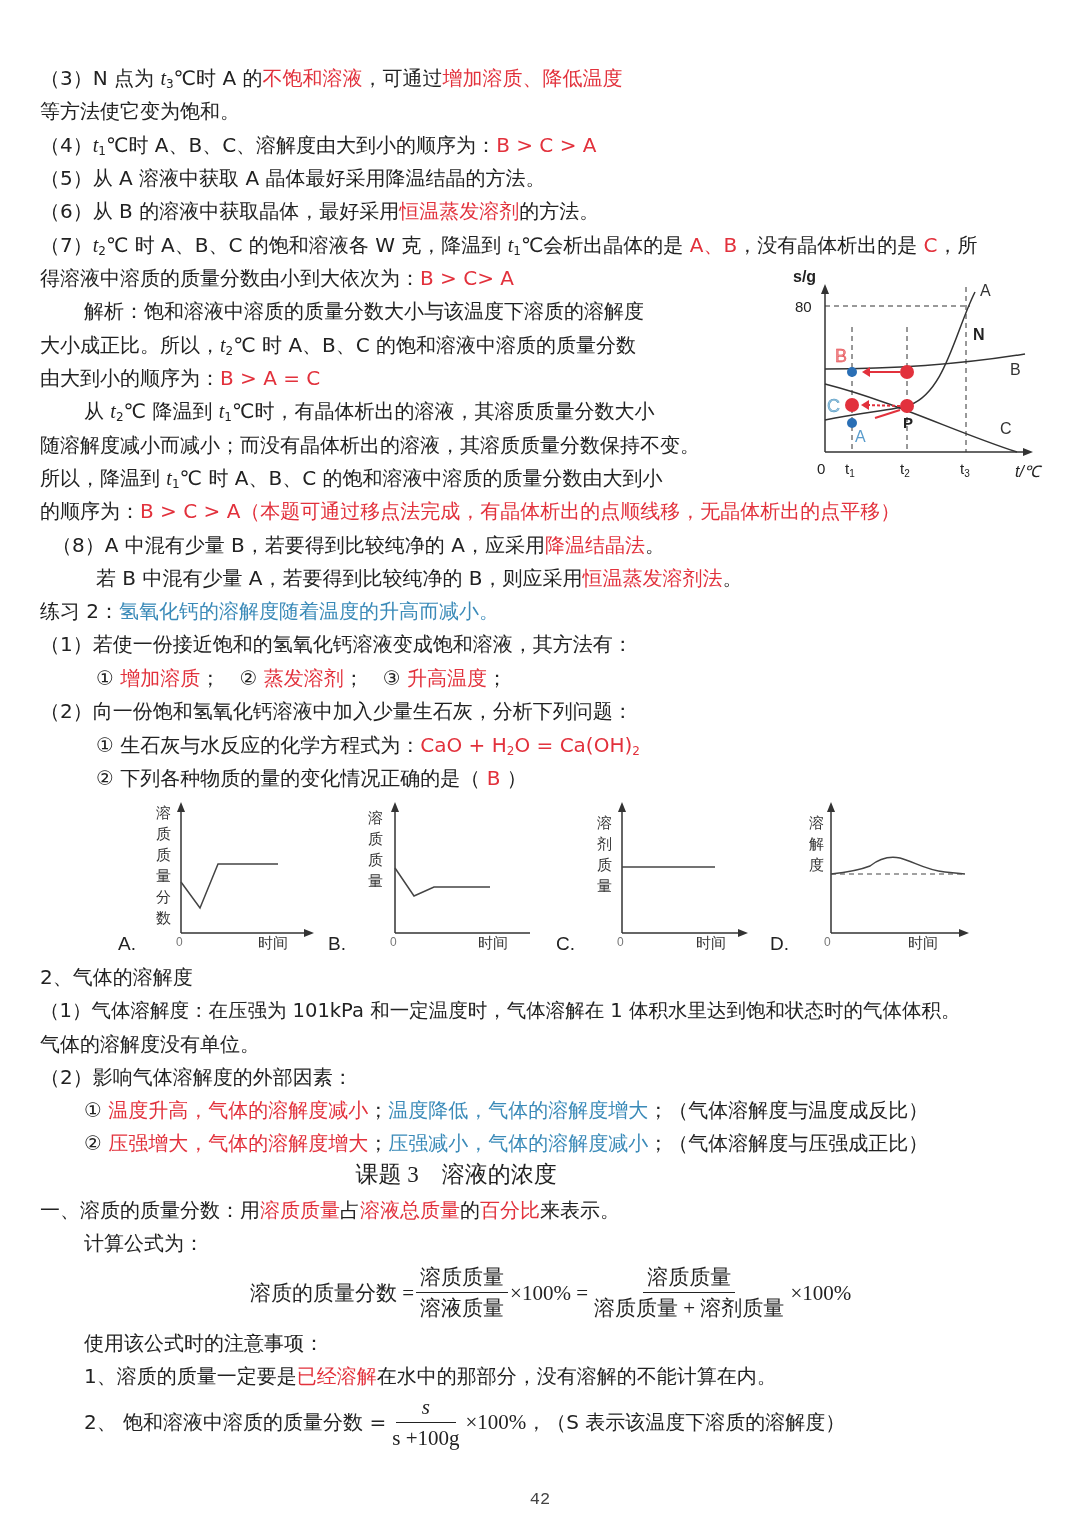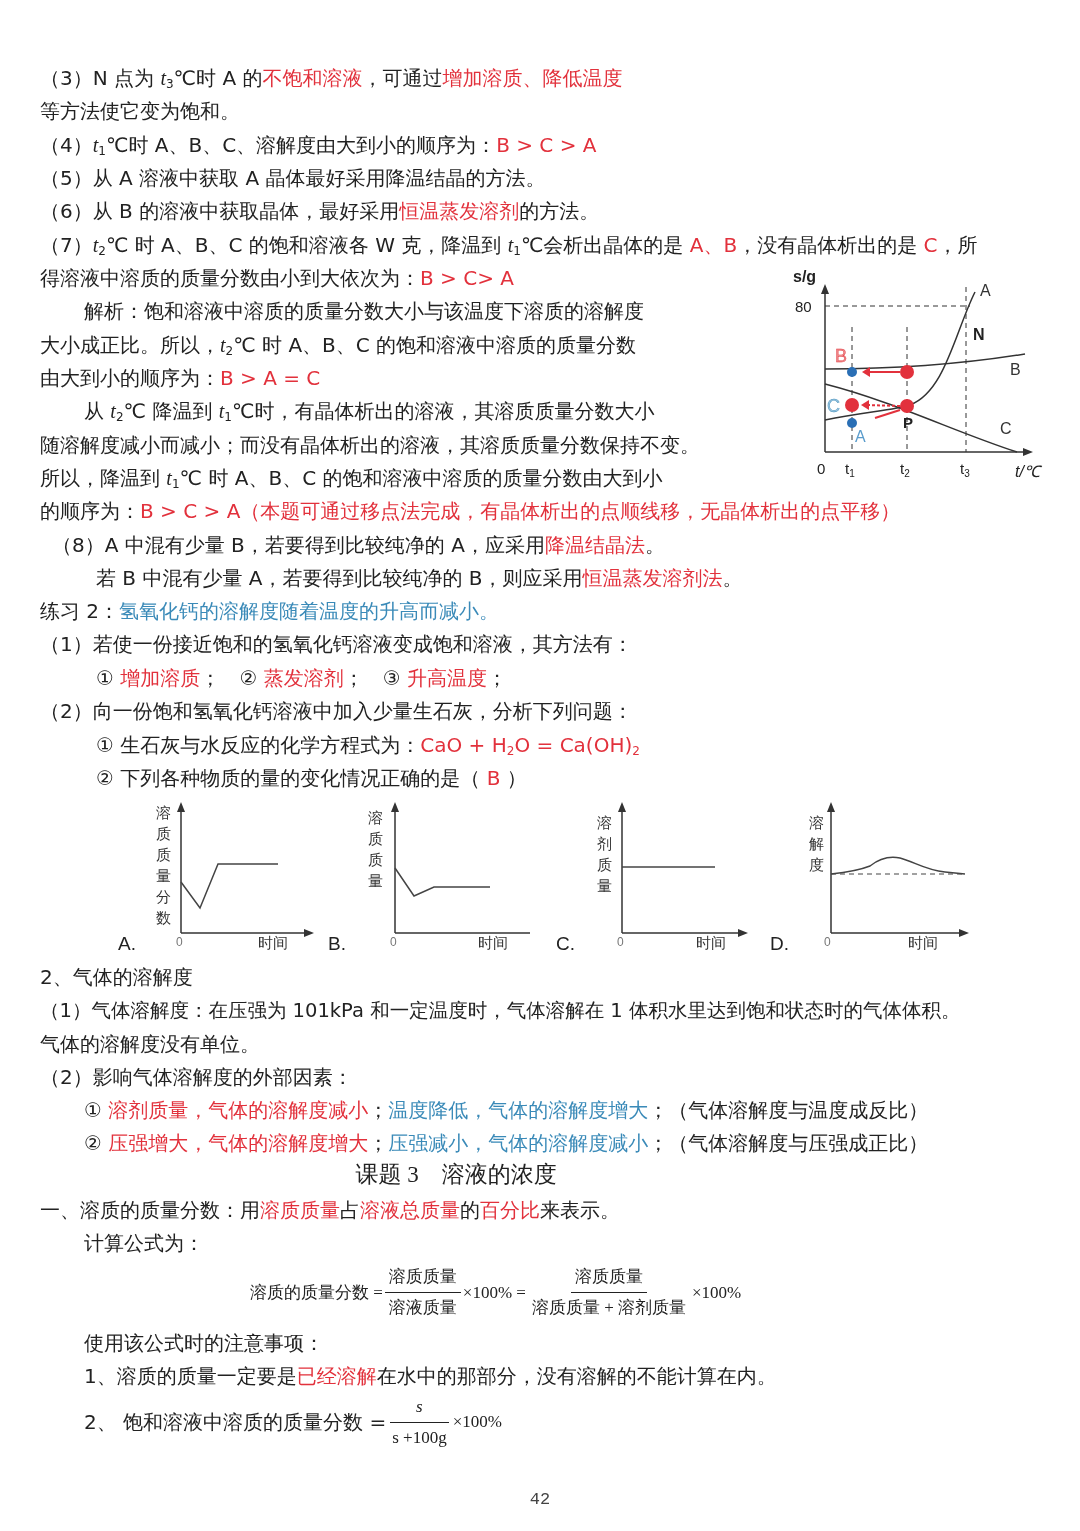--- a/index.html
+++ b/index.html
@@ -7,21 +7,21 @@
          font-family:"DejaVu Sans","Liberation Sans",sans-serif; color:#222; }
   .line { position:absolute; font-size:20px; line-height:24px; white-space:nowrap; }
   .red { color:#e2313c; }
   .blue { color:#3a8ab8; }
   .it { font-style:italic; font-family:"Liberation Serif",serif; }
   sub { font-size:12px; vertical-align:-3px; line-height:0; }
   .title { font-family:"Liberation Serif","DejaVu Serif",serif; font-size:23px; }
   .frac { display:inline-flex; flex-direction:column; align-items:center; vertical-align:middle; margin:0 2px; }
   .frac .num { padding:0 4px 2px; border-bottom:1.5px solid #222; line-height:26px; }
   .frac .den { padding:2px 4px 0; line-height:26px; }
-  .formula { font-family:"Liberation Serif","DejaVu Serif",serif; font-size:17px; }
+  .formula { font-family:"Liberation Serif","DejaVu Serif",serif; font-size:21px; }
   .mini-graph { position:absolute; }
   .pagenum { position:absolute; left:0; width:1080px; text-align:center; top:1490px;
              font-family:Liberation Mono, monospace; font-size:17px; color:#444; }
 </style>
 </head>
 <body>
 
 <div class="line" style="left:40px;top:66px;">
   <span>（3）N 点为 </span><span class="it">t</span><sub>3</sub><span>℃时 A 的</span><span class="red">不饱和溶液</span><span>，可通过</span><span class="red">增加溶质、降低温度</span>
 </div>
@@ -188,21 +188,21 @@
   <text x="5" y="152" font-size="19" fill="#222" font-family="Liberation Sans, sans-serif">D.</text>
   <text x="59" y="148" font-size="12" fill="#777" font-family="Liberation Sans, sans-serif">0</text>
   <text x="143" y="150" font-size="15" fill="#333" font-family="DejaVu Sans, sans-serif">时间</text>
 </svg>
 
 <div class="line" style="left:40px;top:965px;">2、气体的溶解度</div>
 <div class="line" style="left:40px;top:999px;font-size:19.5px;">（1）气体溶解度：在压强为 101kPa 和一定温度时，气体溶解在 1 体积水里达到饱和状态时的气体体积。</div>
 <div class="line" style="left:40px;top:1032px;">气体的溶解度没有单位。</div>
 <div class="line" style="left:40px;top:1065px;">（2）影响气体溶解度的外部因素：</div>
 <div class="line" style="left:84px;top:1098px;">
-  <span>①</span>&nbsp;<span class="red">溶剂质量，气体的溶解度减小</span><span>；</span><span class="blue">温度降低，气体的溶解度增大</span><span>；（气体溶解度与温度成反比）</span>
+  <span>①</span>&nbsp;<span class="red">温度升高，气体的溶解度减小</span><span>；</span><span class="blue">温度降低，气体的溶解度增大</span><span>；（气体溶解度与温度成反比）</span>
 </div>
 <div class="line" style="left:84px;top:1131px;">
   <span>②</span>&nbsp;<span class="red">压强增大，气体的溶解度增大</span><span>；</span><span class="blue">压强减小，气体的溶解度减小</span><span>；（气体溶解度与压强成正比）</span>
 </div>
 
 <div class="line title" style="left:0;width:912px;text-align:center;top:1163px;white-space:pre;">课题 3    溶液的浓度</div>
 <div class="line" style="left:40px;top:1198px;">
   <span>一、溶质的质量分数：用</span><span class="red">溶质质量</span><span>占</span><span class="red">溶液总质量</span><span>的</span><span class="red">百分比</span><span>来表示。</span>
 </div>
 <div class="line" style="left:84px;top:1231px;">计算公式为：</div>
@@ -225,15 +225,16 @@
 <div class="line" style="left:84px;top:1364px;">
   <span>1、溶质的质量一定要是</span><span class="red">已经溶解</span><span>在水中的那部分，没有溶解的不能计算在内。</span>
 </div>
 <div class="line" style="left:84px;top:1392px;line-height:60px;display:flex;align-items:center;">
   <span>2、 饱和溶液中溶质的质量分数 =</span>
   <span class="frac formula">
       <span class="num it" style="padding:0 26px 2px;">s</span>
       <span class="den" style="">s +100g</span>
     </span>
   <span class="formula">×100%</span>
+  <span>，（S 表示该温度下溶质的溶解度）</span>
 </div>
 
 <div class="pagenum">42</div>
 
 </body></html>

